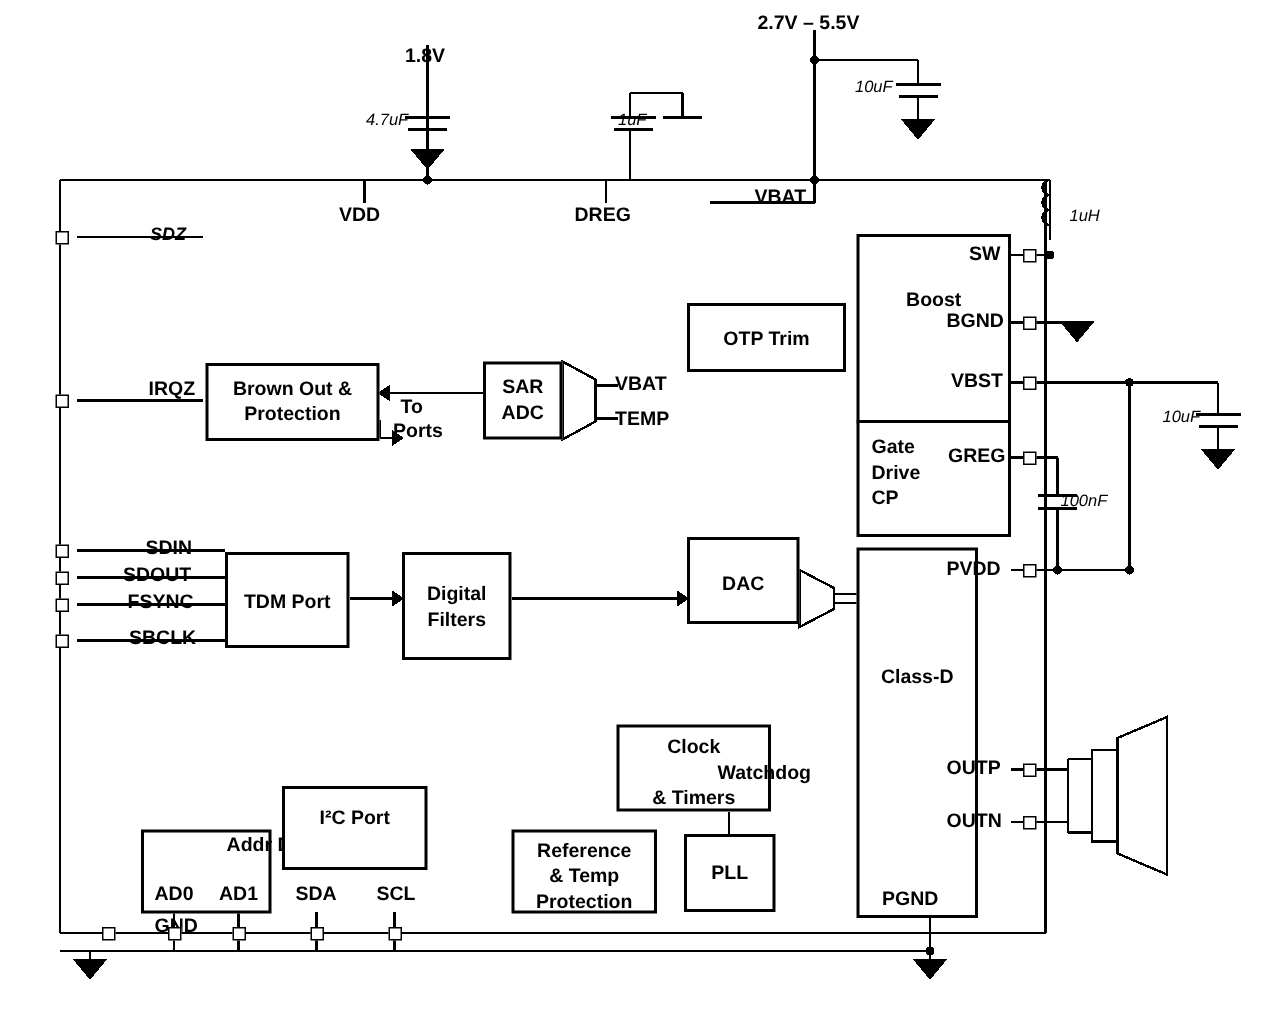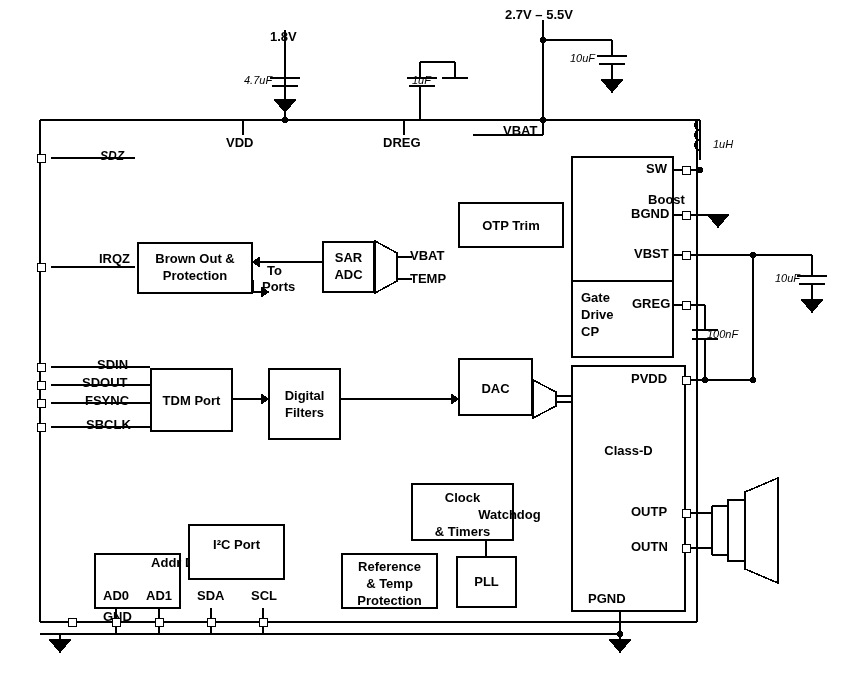--- a/index.html
+++ b/index.html
@@ -226,31 +226,31 @@
 
   <div class="box" style="left:268px; top:368px; width:73px; height:72px;">
     <div class="boxtitle" style="top:18px;">Digital</div>
     <div class="boxtitle" style="top:35px;">Filters</div>
   </div>
 
   <div class="box" style="left:458px; top:358px; width:75px; height:58px;">
     <div class="boxtitle" style="top:21px;">DAC</div>
   </div>
 
-  <div class="box" style="left:571px; top:156px; width:103px; height:127px;padding-left:44px;">
+  <div class="box" style="left:571px; top:156px; width:103px; height:127px;">
     <div class="boxtitle" style="top:34px;">Boost</div>
   </div>
 
   <div class="box" style="left:571px; top:280px; width:103px; height:78px;">
     <div class="lbl ctr" style="left:8px; top:9px;">Gate</div>
     <div class="lbl ctr" style="left:8px; top:26px;">Drive</div>
     <div class="lbl ctr" style="left:8px; top:43px;">CP</div>
   </div>
 
-  <div class="box" style="left:571px; top:365px; width:115px; height:247px;">
+  <div class="box" style="left:571px; top:365px; width:81px; height:247px;">
     <div class="boxtitle" style="top:76px;">Class-D</div>
   </div>
 
   <div class="box" style="left:411px; top:483px; width:103px; height:58px;">
     <div class="boxtitle" style="top:5px;">Clock</div>
     <div class="boxtitle" style="top:22px;padding-left:47px;">Watchdog</div>
     <div class="boxtitle" style="top:39px;">&amp; Timers</div>
   </div>
 
   <div class="box" style="left:456px; top:556px; width:61px; height:52px;">

